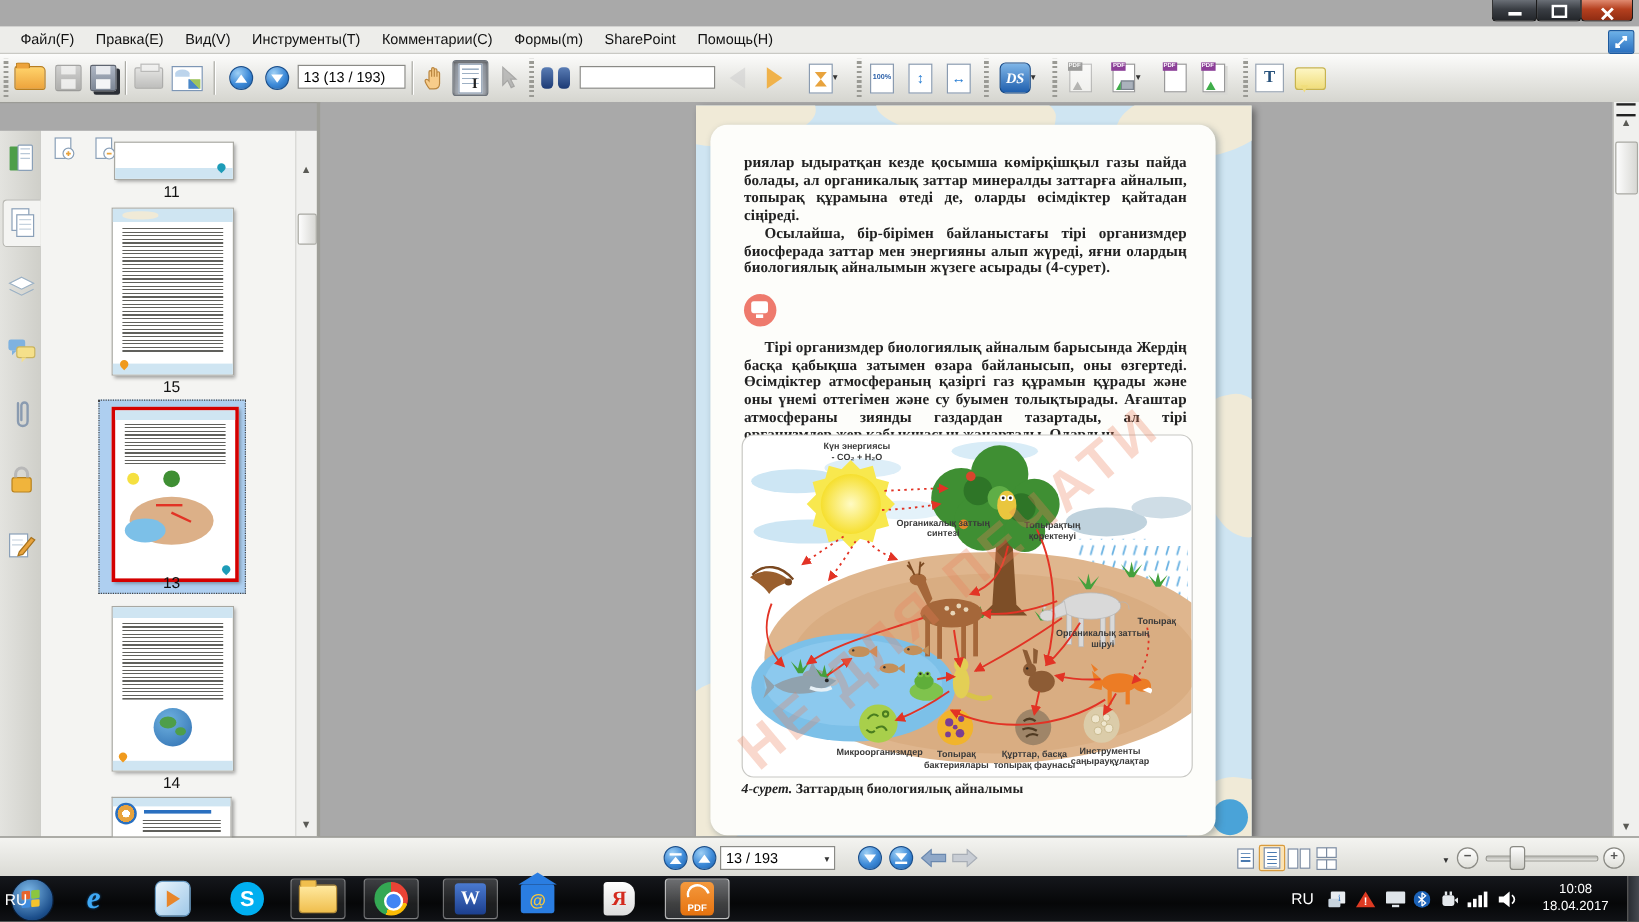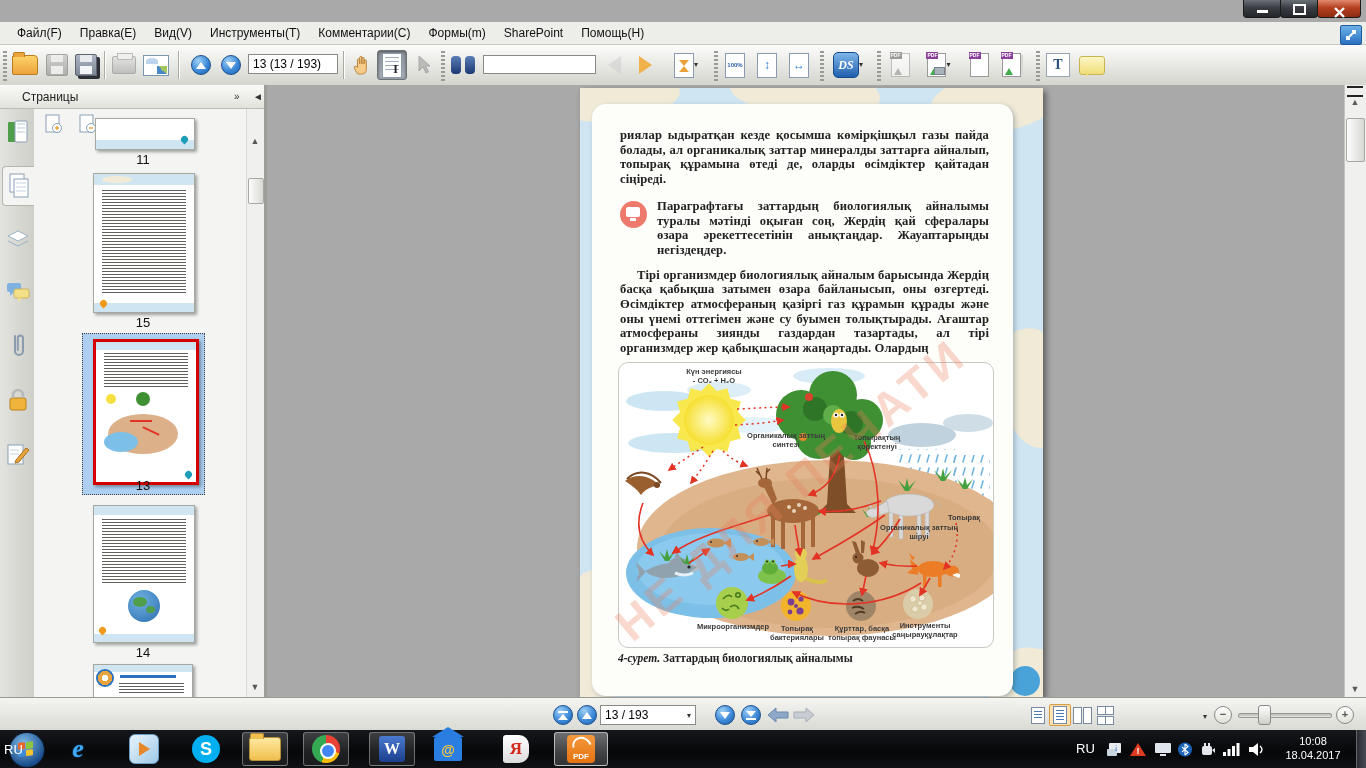--- a/index.html
+++ b/index.html
@@ -304,25 +304,20 @@
       </span>
   </div>
   <div class="ab tgrip" style="left:1036px;"></div>
   <div class="ab tbtn ic" style="left:1043px;">
     <span class="tbox">T</span>
   </div>
   <div class="ab tbtn ic" style="left:1077px;">
     <span class="bubble"></span>
   </div>
 
-  <div class="ab sb-header">
-    <span>Страницы</span>
-    <span class="sb-hbtn" style="left:234px;">»</span>
-    <span class="sb-hbtn" style="left:253px;">◄</span>
-  </div>
   <div class="ab iconstrip"></div>
 
   <div class="ab strip-btn ic" style="top:112px;">
     <svg width="22" height="24">
         <rect x="1" y="2" width="9" height="20" rx="1" fill="#4e9e4a"></rect>
         <rect x="8" y="1" width="12" height="21" rx="1" fill="#fff" stroke="#8aa0b8"></rect>
         <path d="M10 4h8M10 8h8M10 12h8" stroke="#b8c8d8"></path>
       </svg>
   </div>
   <div class="ab strip-btn ic sel" style="top:166px;">
@@ -444,25 +439,25 @@
       <span class="land" style="left:-20px;top:-14px;width:120px;height:46px;transform:rotate(-8deg);"></span>
       <span class="land" style="left:150px;top:-20px;width:150px;height:48px;transform:rotate(6deg);"></span>
       <span class="land" style="left:350px;top:-16px;width:130px;height:60px;transform:rotate(-10deg);"></span>
       <span class="land" style="left:-30px;top:480px;width:90px;height:140px;transform:rotate(14deg);"></span>
       <span class="land" style="left:420px;top:240px;width:70px;height:120px;transform:rotate(-12deg);"></span>
       <span class="land" style="left:410px;top:560px;width:80px;height:90px;transform:rotate(8deg);"></span>
       <span class="pageball"></span>
 
       <div class="panel">
         <div class="bodytext">риялар ыдыратқан кезде қосымша көмірқішқыл газы пайда болады, ал органикалық заттар минералды заттарға айналып, топырақ құрамына өтеді де, оларды өсімдіктер қайтадан сіңіреді.</div>
+        <div class="bodytext indent">Осылайша, бір-бірімен байланыстағы тірі организмдер биосферада заттар мен энергияны алып жүреді, яғни олардың биологиялық айналымын жүзеге асырады (4-сурет).</div>
         <div class="taskrow">
           <span class="taskic">
               <span class="scr"></span>
             </span>
-          <span class="bodytext" style="text-align:justify;">Параграфтағы заттардың биологиялық айналымы туралы мәтінді оқыған соң, Жердің қай сфералары өзара әрекеттесетінін анықтаңдар. Жауаптарыңды негіздеңдер.</span>
         </div>
         <div class="bodytext indent" style="margin-top:10px;">Тірі организмдер биологиялық айналым барысында Жердің басқа қабықша затымен өзара байланысып, оны өзгертеді. Өсімдіктер атмосфераның қазіргі газ құрамын құрады және оны үнемі оттегімен және су буымен толықтырады. Ағаштар атмосфераны зиянды газдардан тазартады, ал тірі организмдер жер қабықшасын жаңартады. Олардың</div>
 
         <div class="figurebox">
           <svg viewBox="0 0 374 284" width="374" height="284">
             <defs>
               <marker id="ah" viewBox="0 0 10 10" refX="8" refY="5" markerWidth="5.5" markerHeight="5.5" orient="auto-start-reverse">
                   <path d="M0 0L10 5L0 10z" fill="#e23325"></path>
                 </marker>
               <pattern id="rain" width="9" height="13" patternUnits="userSpaceOnUse">

